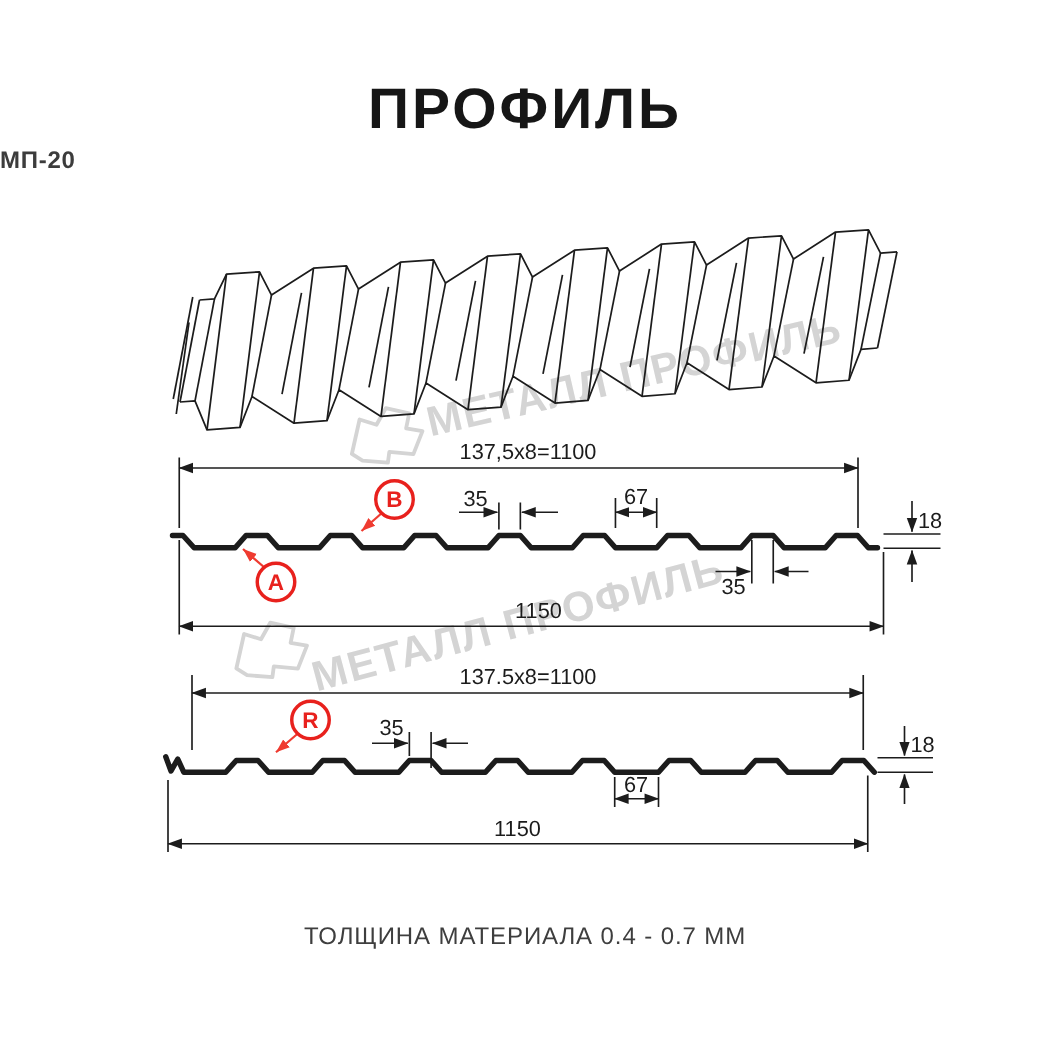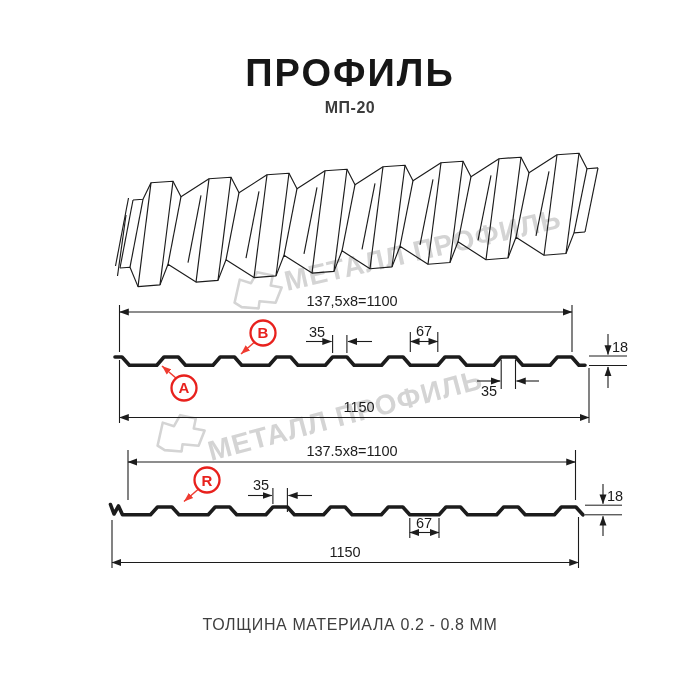--- a/index.html
+++ b/index.html
@@ -1,20 +1,20 @@
 <!DOCTYPE html>
 <html><head>
 <meta charset="utf-8">
 <style>
   html,body{margin:0;padding:0;background:#ffffff;}
   .page{position:relative;width:700px;height:700px;background:#fff;overflow:hidden;
         font-family:"Liberation Sans",sans-serif;}
   .title{position:absolute;left:0;right:0;top:52px;text-align:center;
          font-size:38px;font-weight:bold;letter-spacing:2px;color:#161616;}
-  .subtitle{position:absolute;left:0;right:0;top:99px;text-align:center;
+  .subtitle{position:absolute;left:0;right:0;top:99px;
             font-size:16px;font-weight:bold;letter-spacing:.5px;color:#3c3c3c;}
   .footer{position:absolute;left:0;right:0;top:616px;text-align:center;
           font-size:16px;letter-spacing:.6px;color:#3e3e3e;}
   svg{position:absolute;left:0;top:0;}
   .profile{fill:none;stroke:#1c1c1c;stroke-width:3.6;stroke-linejoin:round;stroke-linecap:round;}
   .thin{stroke:#1c1c1c;stroke-width:1.1;fill:none;}
   .ref{stroke:#1c1c1c;stroke-width:1;fill:none;}
   .arrboth{marker-start:url(#mB);marker-end:url(#mB);}
   .arrend{marker-end:url(#mB);}
   .dim{font-family:"Liberation Sans",sans-serif;font-size:14.5px;fill:#1b1b1b;}
@@ -168,14 +168,14 @@
       <line class="thin" x1="578.5" y1="517" x2="578.5" y2="568"></line>
       <line class="thin arrboth" x1="112" y1="562.5" x2="578.5" y2="562.5"></line>
       <text class="dim" x="345" y="557" text-anchor="middle">1150</text>
 
       <line class="leader" x1="198" y1="489.5" x2="184" y2="501.5"></line>
       <circle class="lblc" cx="207" cy="480" r="12.5"></circle>
       <text class="lbl" x="207" y="485.5">R</text>
     </g>
   </svg>
 
-  <div class="footer">ТОЛЩИНА МАТЕРИАЛА 0.2 - 0.8 ММ</div>
+  <div class="footer">ТОЛЩИНА МАТЕРИАЛА 0.4 - 0.7 ММ</div>
 </div>
 
 </body></html>

